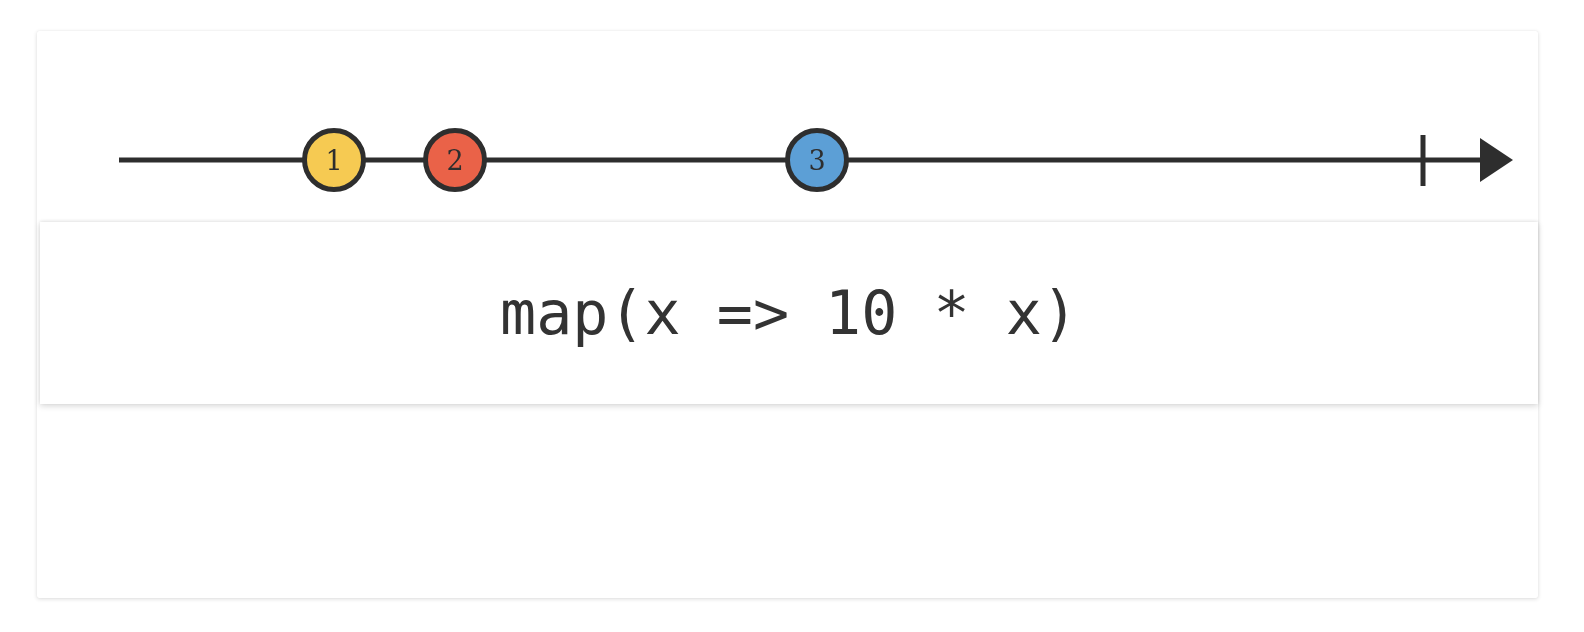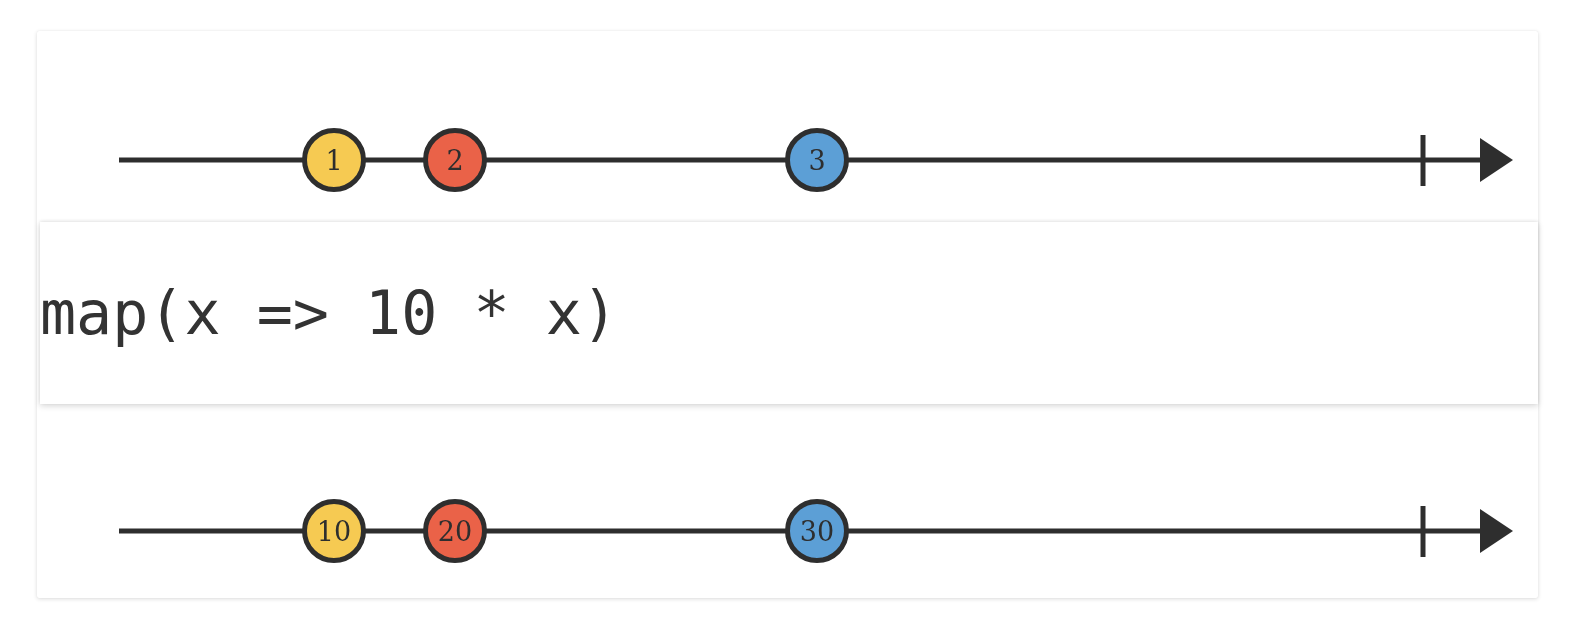--- a/index.html
+++ b/index.html
@@ -57,20 +57,21 @@
   .operator-box {
     position: absolute;
     left: 40px;
     top: 222px;
     width: 1498px;
     height: 182px;
     background: #ffffff;
     box-shadow: 0 2px 6px rgba(0,0,0,0.16), 0 -1px 3px rgba(0,0,0,0.07);
     display: flex;
     align-items: center;
+    justify-content: center;
     z-index: 5;
   }
   .operator-label {
     font-family: "DejaVu Sans Mono", "Liberation Mono", monospace;
     font-size: 60px;
     line-height: 1;
     color: #333333;
     letter-spacing: 0px;
     white-space: pre;
     user-select: none;
@@ -109,45 +110,20 @@
           <text class="marble-value" x="418" y="129" text-anchor="middle" dominant-baseline="central">2</text>
         </g>
 
         <g>
           <circle cx="780" cy="129" r="29.5" fill="#5C9FD6" stroke="#2e2e2e" stroke-width="5"></circle>
           <text class="marble-value" x="780" y="129" text-anchor="middle" dominant-baseline="central">3</text>
         </g>
       </svg>
     </div>
 
-    <div class="timeline output">
-      <svg width="1501" height="200" viewBox="0 0 1501 200">
-
-        <line x1="82" y1="133" x2="1468" y2="133" stroke="#2e2e2e" stroke-width="5" stroke-linecap="butt"></line>
-
-        <line x1="1386" y1="108" x2="1386" y2="159" stroke="#2e2e2e" stroke-width="5" stroke-linecap="butt"></line>
-
-        <polygon points="1443,111 1476,133 1443,155" fill="#2e2e2e"></polygon>
-
-        <g>
-          <circle cx="297" cy="133" r="29.5" fill="#F6CA52" stroke="#2e2e2e" stroke-width="5"></circle>
-          <text class="marble-value" x="297" y="133" text-anchor="middle" dominant-baseline="central">10</text>
-        </g>
-
-        <g>
-          <circle cx="418" cy="133" r="29.5" fill="#EA6248" stroke="#2e2e2e" stroke-width="5"></circle>
-          <text class="marble-value" x="418" y="133" text-anchor="middle" dominant-baseline="central">20</text>
-        </g>
-
-        <g>
-          <circle cx="780" cy="133" r="29.5" fill="#5C9FD6" stroke="#2e2e2e" stroke-width="5"></circle>
-          <text class="marble-value" x="780" y="133" text-anchor="middle" dominant-baseline="central">30</text>
-        </g>
-      </svg>
-    </div>
 
   </div>
 
   <div class="operator-box">
     <span class="operator-label">map(x =&gt; 10 * x)</span>
   </div>
 
 </div>
 
 </body></html>

